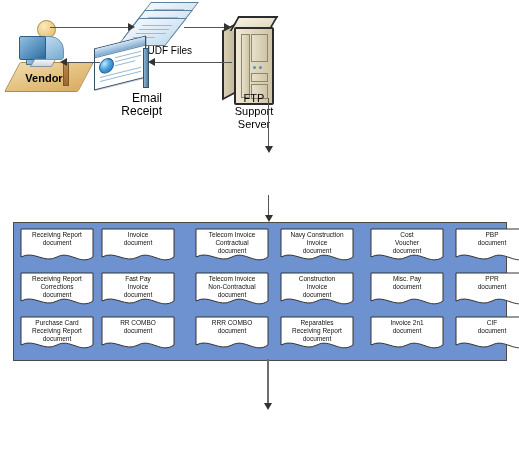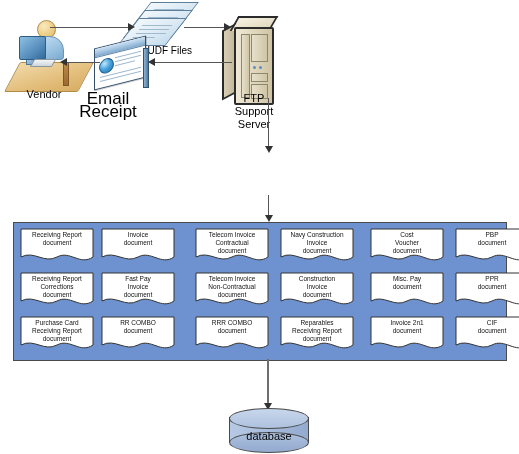--- a/index.html
+++ b/index.html
@@ -272,21 +272,21 @@
 
   <div class="abs" style="left:0px; top:14px; width:96px; height:80px;">
     <div class="desk" style="left:12px; top:48px;"></div>
     <div class="deskleg" style="left:63px; top:48px;"></div>
     <div class="head" style="left:37px; top:6px;"></div>
     <div class="torso" style="left:30px; top:22px;"></div>
     <div class="monitor-stand" style="left:26px; top:41px;"></div>
     <div class="monitor" style="left:19px; top:22px;"></div>
     <div class="keyboard" style="left:32px; top:45px;"></div>
   </div>
-  <div class="caption" style="left:4px; top:88px; width:80px;">Vendor</div>
+  <div class="caption" style="left:4px; top:72px; width:80px;font-weight:bold;">Vendor</div>
 
   <div class="abs" style="left:118px; top:2px; width:80px; height:42px;">
     <div class="stack-sheet" style="left:22px; top:0px;">
       <div class="sheet-rule" style="left:8px; top:6px; width:30px;"></div>
       <div class="sheet-rule" style="left:8px; top:10px; width:30px;"></div>
       <div class="sheet-rule" style="left:8px; top:14px; width:30px;"></div>
       <div class="sheet-rule" style="left:8px; top:18px; width:22px;"></div>
     </div>
     <div class="stack-sheet" style="left:16px; top:8px;">
       <div class="sheet-rule" style="left:8px; top:6px; width:30px;"></div>
@@ -308,21 +308,21 @@
       <div class="email-titlebar"></div>
       <div class="email-globe"></div>
       <div class="email-line" style="left:20px; top:13px; width:26px;"></div>
       <div class="email-line" style="left:20px; top:17px; width:26px;"></div>
       <div class="email-line" style="left:20px; top:21px; width:20px;"></div>
       <div class="email-line" style="left:5px; top:29px; width:41px;"></div>
       <div class="email-line" style="left:5px; top:33px; width:41px;"></div>
     </div>
     <div class="email-edge" style="left:53px; top:10px; height:38px;"></div>
   </div>
-  <div class="caption" style="left:68px; top:92px; width:80px; font-size:17px;">Email
+  <div class="caption" style="left:82px; top:92px; width:80px; font-size:12px;text-align:right;">Email
 Receipt</div>
 
   <div class="abs" style="left:218px; top:10px; width:70px; height:88px;">
     <div class="tower-side" style="left:4px; top:16px;"></div>
     <div class="tower-top" style="left:16px; top:6px;"></div>
     <div class="tower-front" style="left:16px; top:17px;">
       <div class="tower-panel" style="left:5px; top:5px; width:7px; height:62px;"></div>
       <div class="tower-panel" style="left:15px; top:5px; width:15px; height:26px;"></div>
       <div class="tower-led" style="left:17px; top:37px;"></div>
       <div class="tower-led" style="left:23px; top:37px;"></div>
@@ -489,20 +489,14 @@
     <svg viewBox="0 0 74 36" preserveAspectRatio="none">
       <path d="M1,1 L73,1 L73,29 C60,38 50,22 37,29 C24,36 14,22 1,29 Z" fill="#ffffff" stroke="#333333" stroke-width="1"></path>
     </svg>
     <div class="doclabel">CIF
 document</div>
   </div>
 
   <div class="line-v thick" style="left:267px; top:359px; height:46px;"></div>
   <div class="arrow-d" style="left:264px; top:403px;"></div>
 
-  <div class="abs" style="left:229px; top:408px; width:80px; height:44px;">
-    <div class="db-body" style="left:0px; top:9px; width:78px; height:26px;"></div>
-    <div class="db-ellipse db-bottom" style="left:0px; top:24px; width:78px; height:19px;"></div>
-    <div class="db-ellipse db-top" style="left:0px; top:0px; width:78px; height:19px;"></div>
-    <div class="db-text" style="left:0px; top:22px; width:80px;">database</div>
-  </div>
 
 </div>
 
 </body></html>

